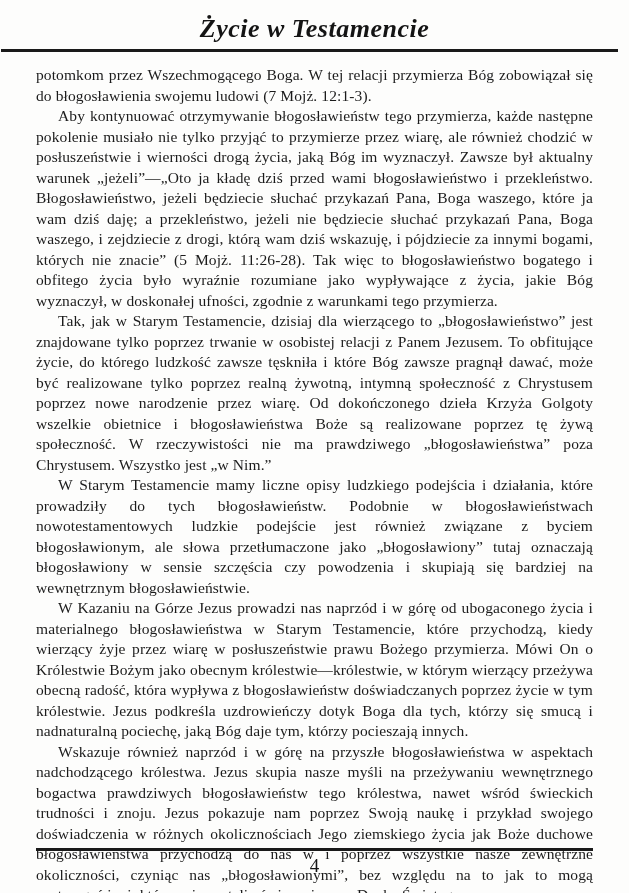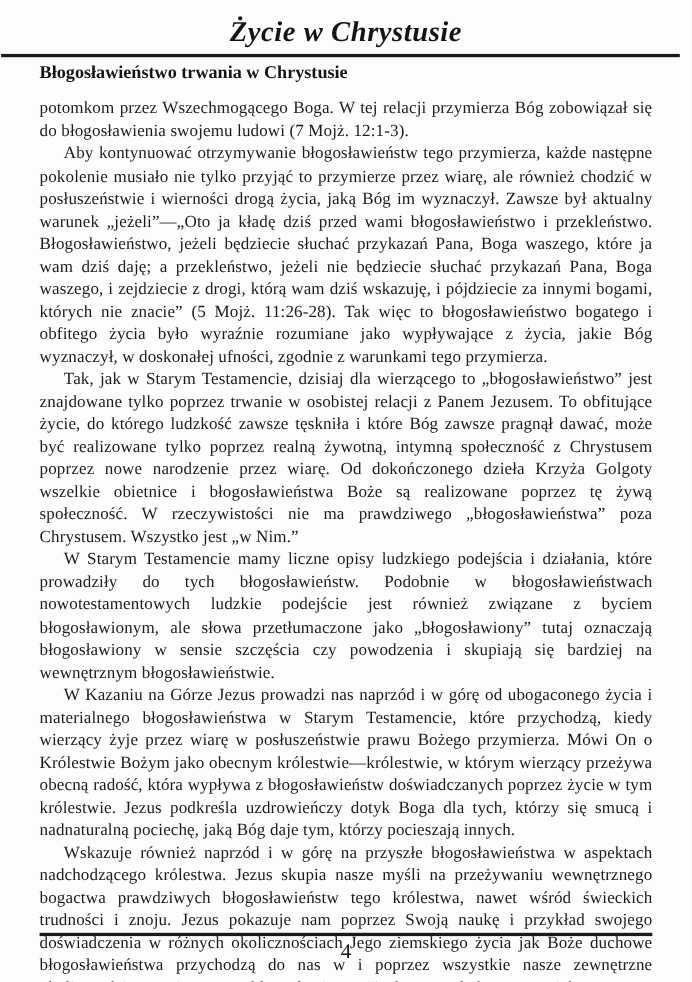--- a/index.html
+++ b/index.html
@@ -80,23 +80,22 @@
     line-height: 24px;
     color: #141414;
   }
 </style>
 </head>
 <body>
 
 <div class="page">
 
   <header>
-    <h1 class="page-title">Życie w Chrystusie</h1>
+    <h1 class="page-title">Życie w Testamencie</h1>
     <div class="title-rule"></div>
-    <h2 class="section-heading">Błogosławieństwo trwania w Chrystusie</h2>
   </header>
 
   <main class="body-text">
     <p class="continuation">potomkom przez Wszechmogącego Boga. W tej relacji przymierza Bóg zobowiązał się do błogosławienia swojemu ludowi (7 Mojż. 12:1-3).</p>
 
     <p><span>Aby kontynuować otrzymywanie błogosławieństw tego przymierza, każde następne pokolenie musiało nie tylko przyjąć to przymierze przez wiarę, ale również chodzić w posłuszeństwie i wierności drogą życia, jaką Bóg im wyznaczył. Zawsze był aktualny warunek „jeżeli”—</span><span class="scripture-quote">„Oto ja kładę dziś przed wami błogosławieństwo i przekleństwo. Błogosławieństwo, jeżeli będziecie słuchać przykazań Pana, Boga waszego, które ja wam dziś daję; a przekleństwo, jeżeli nie będziecie słuchać przykazań Pana, Boga waszego, i zejdziecie z drogi, którą wam dziś wskazuję, i pójdziecie za innymi bogami, których nie znacie”</span><span> (5 Mojż. 11:26-28). Tak więc to błogosławieństwo bogatego i obfitego życia było wyraźnie rozumiane jako wypływające z życia, jakie Bóg wyznaczył, w doskonałej ufności, zgodnie z warunkami tego przymierza.</span></p>
 
     <p>Tak, jak w Starym Testamencie, dzisiaj dla wierzącego to „błogosławieństwo” jest znajdowane tylko poprzez trwanie w osobistej relacji z Panem Jezusem. To obfitujące życie, do którego ludzkość zawsze tęskniła i które Bóg zawsze pragnął dawać, może być realizowane tylko poprzez realną żywotną, intymną społeczność z Chrystusem poprzez nowe narodzenie przez wiarę. Od dokończonego dzieła Krzyża Golgoty wszelkie obietnice i błogosławieństwa Boże są realizowane poprzez tę żywą społeczność. W rzeczywistości nie ma prawdziwego „błogosławieństwa” poza Chrystusem. Wszystko jest „w Nim.”</p>
 
     <p>W Starym Testamencie mamy liczne opisy ludzkiego podejścia i działania, które prowadziły do tych błogosławieństw. Podobnie w błogosławieństwach nowotestamentowych ludzkie podejście jest również związane z byciem błogosławionym, ale słowa przetłumaczone jako „błogosławiony” tutaj oznaczają błogosławiony w sensie szczęścia czy powodzenia i skupiają się bardziej na wewnętrznym błogosławieństwie.</p>

